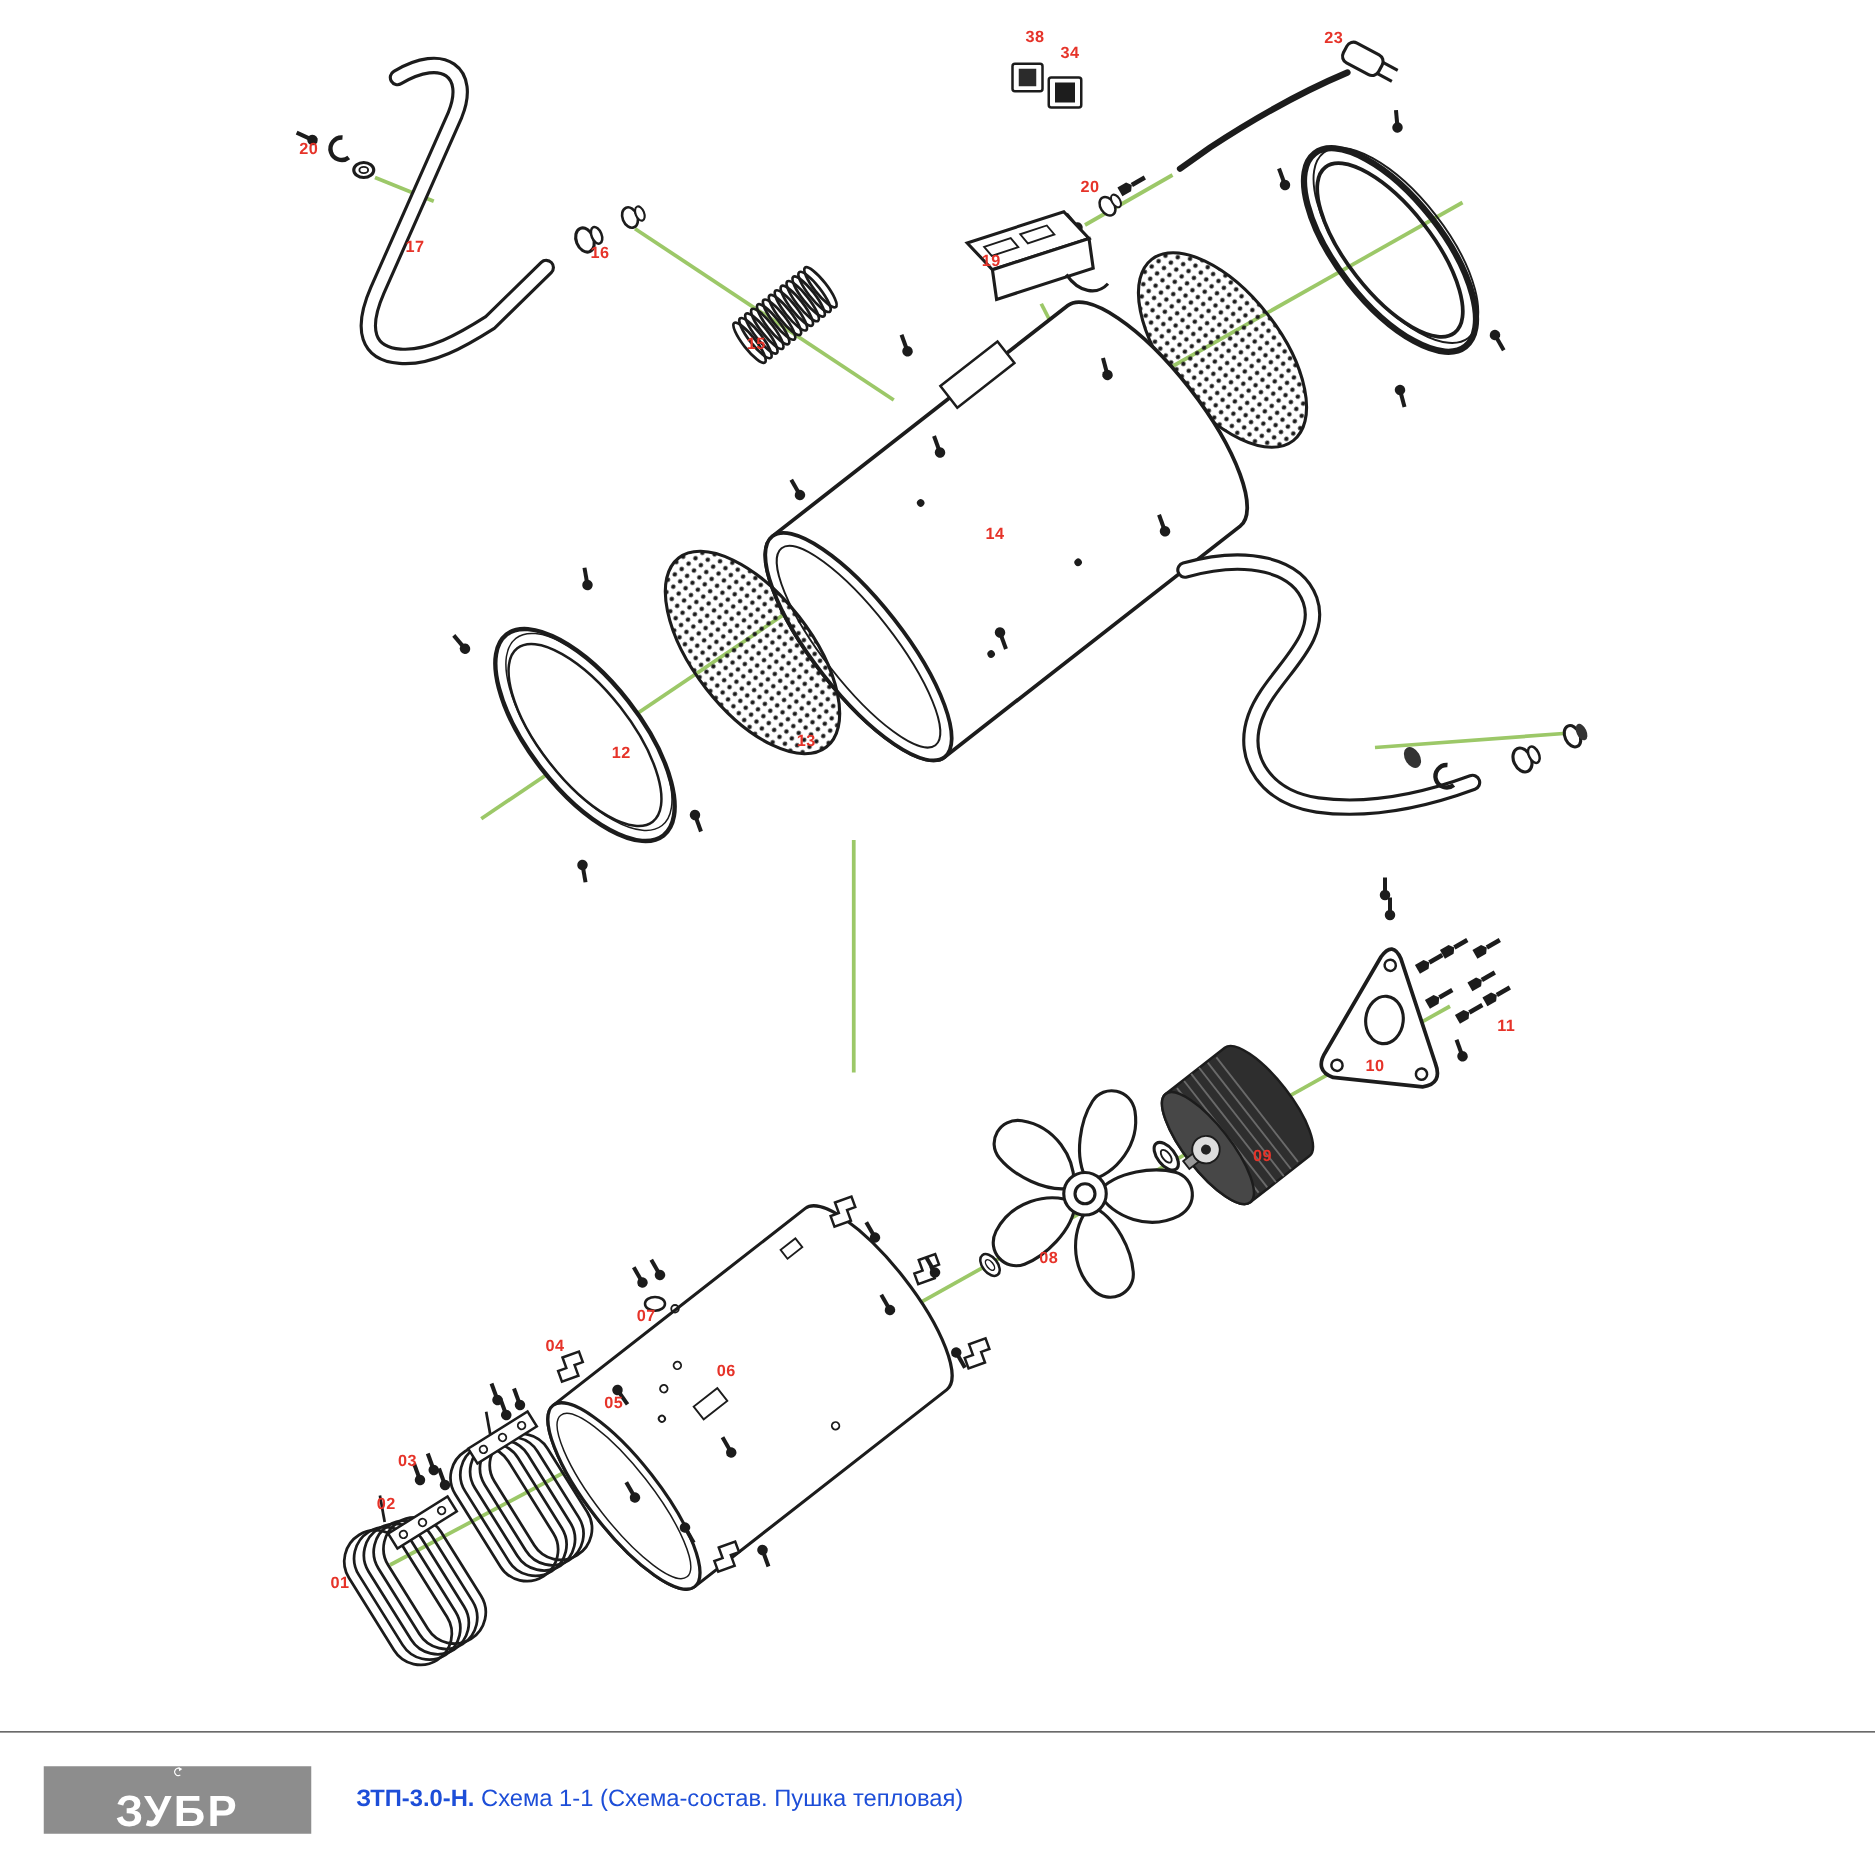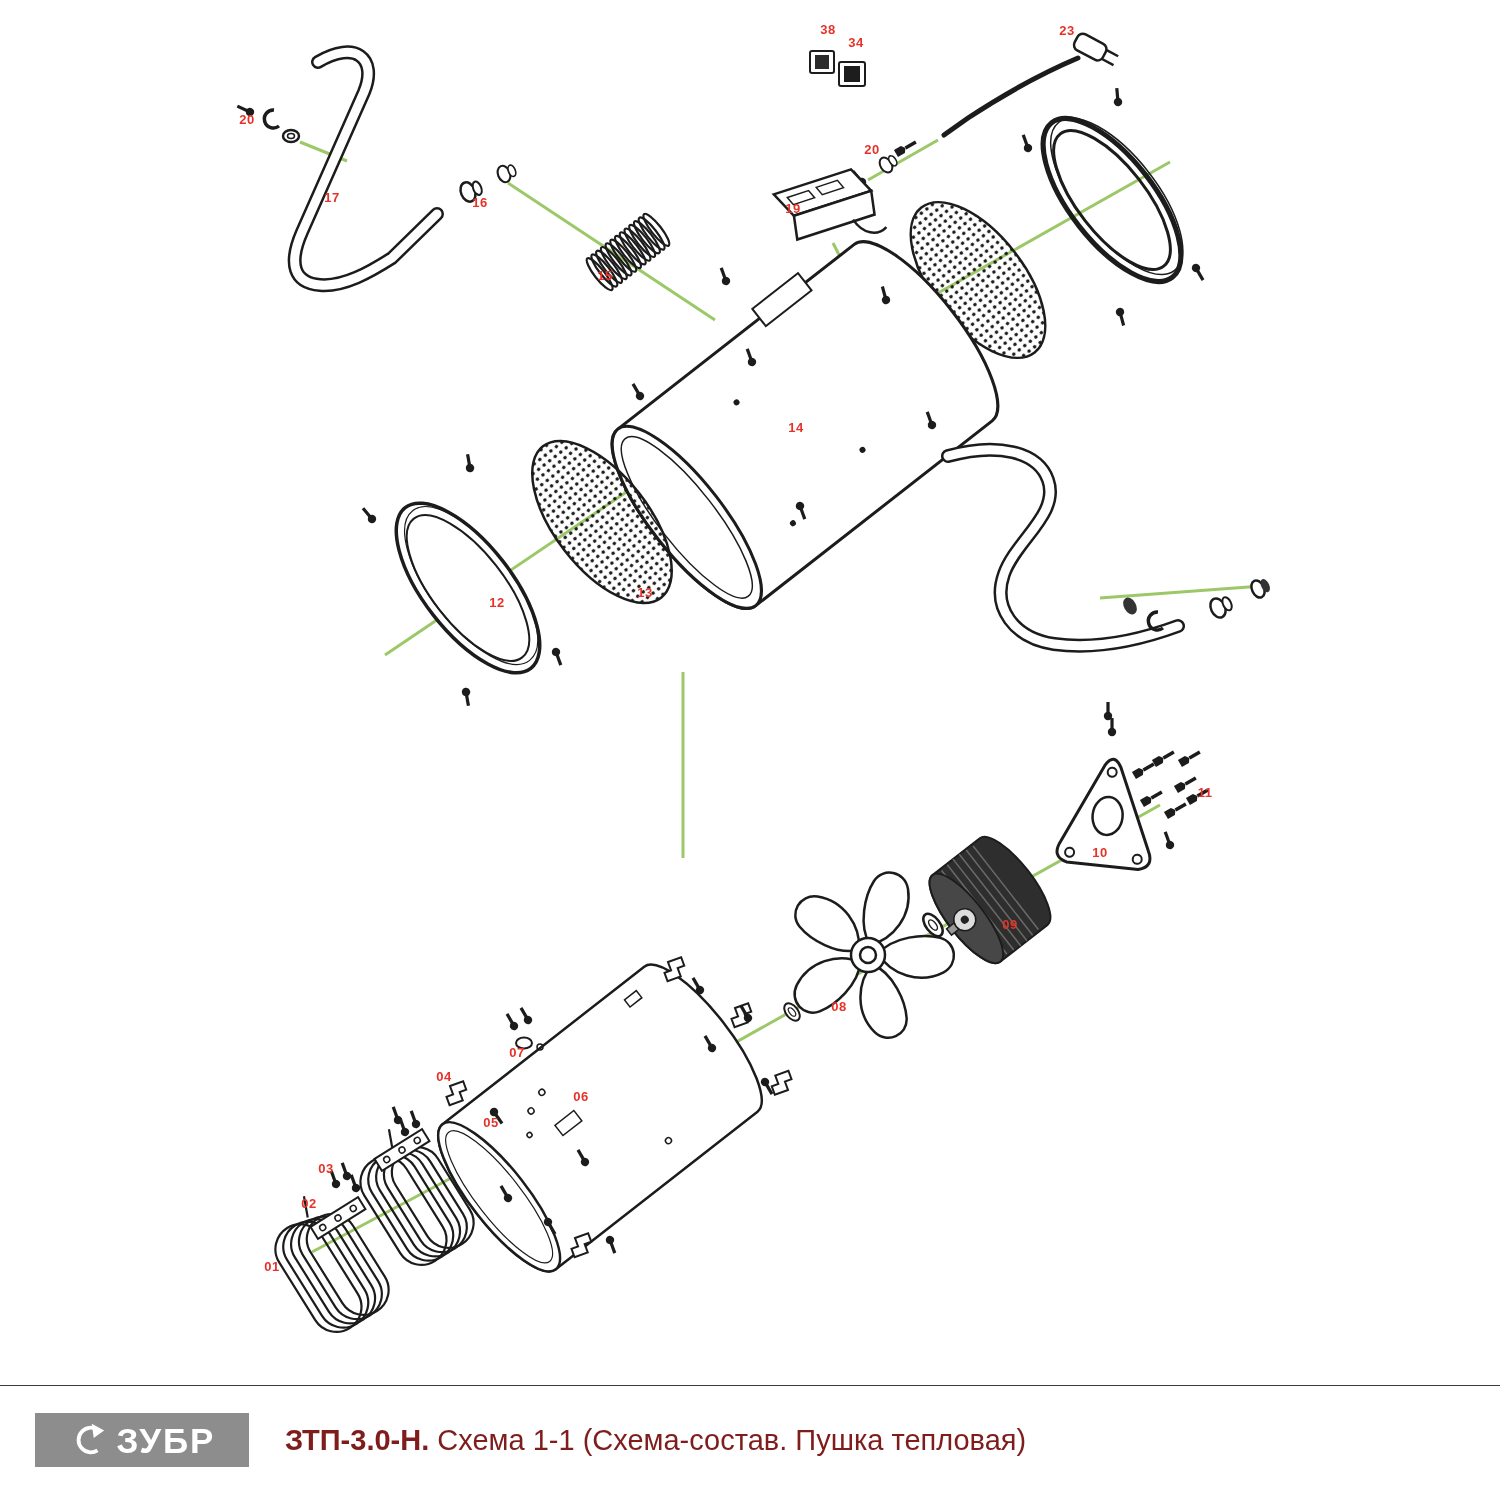--- a/index.html
+++ b/index.html
@@ -13,23 +13,23 @@
   .gline{stroke:var(--line-green);stroke-width:3;}
   .labels{position:absolute;left:0;top:0;width:1500px;height:1385px;pointer-events:none;}
   .part-label{
     position:absolute;transform:translate(-50%,-50%);
     color:var(--label-red);font-weight:bold;font-size:13px;letter-spacing:.4px;
   }
   .footer{position:absolute;left:0;bottom:0;width:1500px;height:115px;background:#fff;}
   .footer-rule{position:absolute;top:0;left:0;right:0;border-top:1.5px solid #3a3a3a;}
   .footer-row{position:absolute;top:28px;left:35px;display:flex;align-items:center;gap:36px;}
   .logo{background:var(--logo-gray);color:#fff;width:214px;height:54px;
-    display:flex;align-items:center;justify-content:center;gap:10px;}
+    display:flex;align-items:center;justify-content:center;gap:10px;flex-direction:column;}
   .logo-text{font-weight:bold;font-size:35px;letter-spacing:2px;line-height:1;}
-  .caption{font-size:29px;color:#7f1d1d;white-space:nowrap;}
+  .caption{font-size:19px;color:#1d4ed8;white-space:nowrap;}
   .model{font-weight:bold;}
   .desc{font-weight:normal;}
 </style>
 </head>
 <body>
 
 <div class="stage">
 <svg class="diagram" width="1500" height="1385" viewBox="0 0 1500 1385">
   <defs>
     <pattern id="mesh" patternUnits="userSpaceOnUse" width="7" height="7">
@@ -334,21 +334,21 @@
       <span class="part-label" style="left: 272px; top: 1266px;">01</span>
       <span class="part-label" style="left: 309px; top: 1203px;">02</span>
       <span class="part-label" style="left: 326px; top: 1168px;">03</span>
       <span class="part-label" style="left: 444px; top: 1076px;">04</span>
       <span class="part-label" style="left: 491px; top: 1122px;">05</span>
       <span class="part-label" style="left: 581px; top: 1096px;">06</span>
       <span class="part-label" style="left: 517px; top: 1052px;">07</span>
       <span class="part-label" style="left: 839px; top: 1006px;">08</span>
       <span class="part-label" style="left: 1010px; top: 924px;">09</span>
       <span class="part-label" style="left: 1100px; top: 852px;">10</span>
-      <span class="part-label" style="left: 1205px; top: 792px;">11</span>
+      <span class="part-label" style="left: 1205px; top: 820px;">11</span>
       <span class="part-label" style="left: 497px; top: 602px;">12</span>
       <span class="part-label" style="left: 645px; top: 592px;">13</span>
       <span class="part-label" style="left: 796px; top: 427px;">14</span>
       <span class="part-label" style="left: 605px; top: 275px;">15</span>
       <span class="part-label" style="left: 480px; top: 202px;">16</span>
       <span class="part-label" style="left: 332px; top: 197px;">17</span>
       <span class="part-label" style="left: 247px; top: 119px;">20</span>
       <span class="part-label" style="left: 793px; top: 208px;">19</span>
       <span class="part-label" style="left: 872px; top: 149px;">20</span>
       <span class="part-label" style="left: 856px; top: 42px;">34</span>

